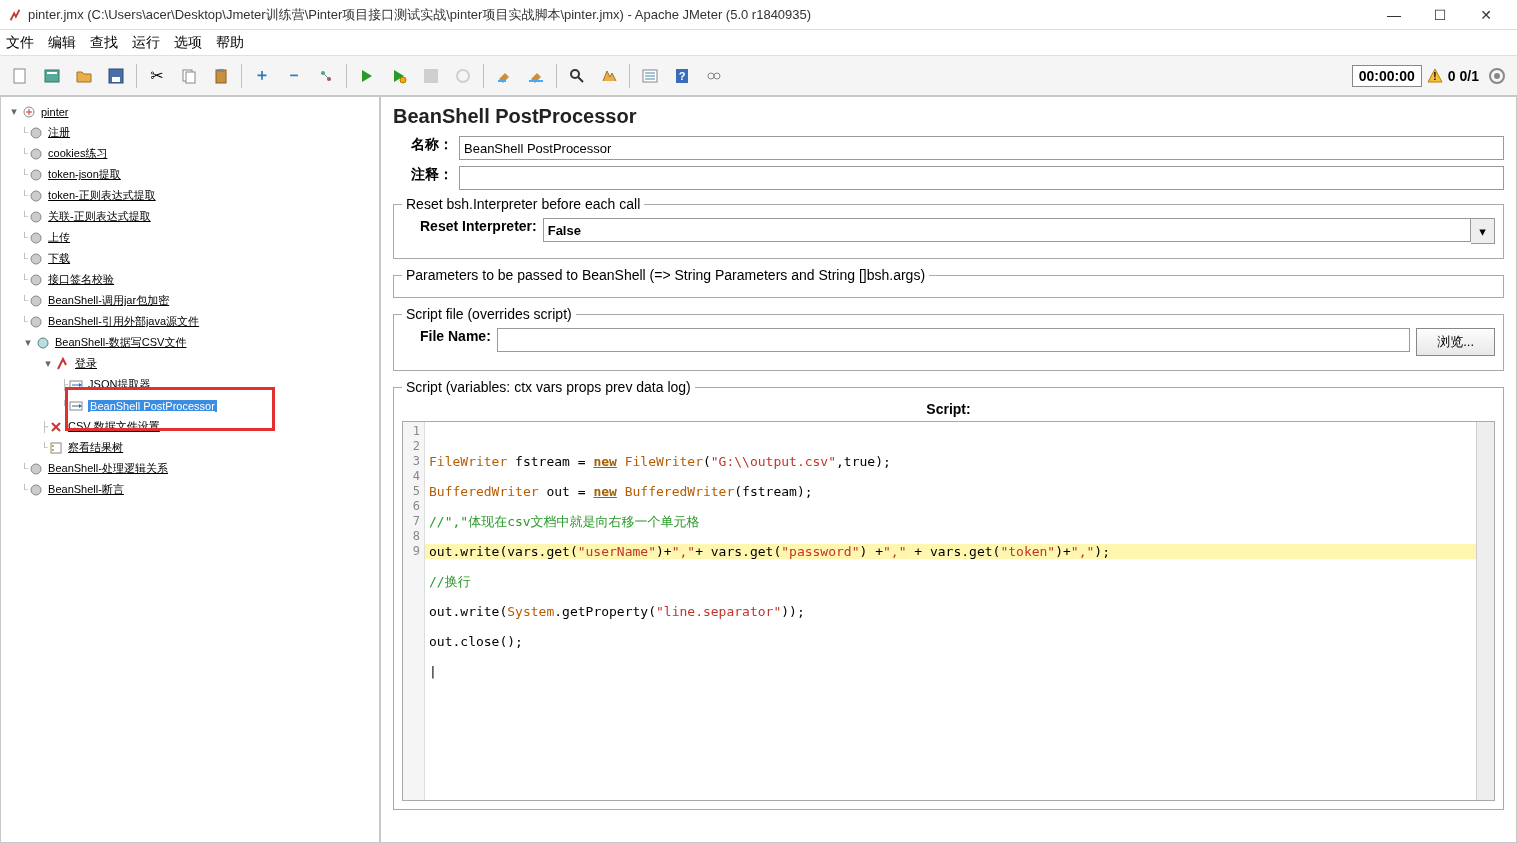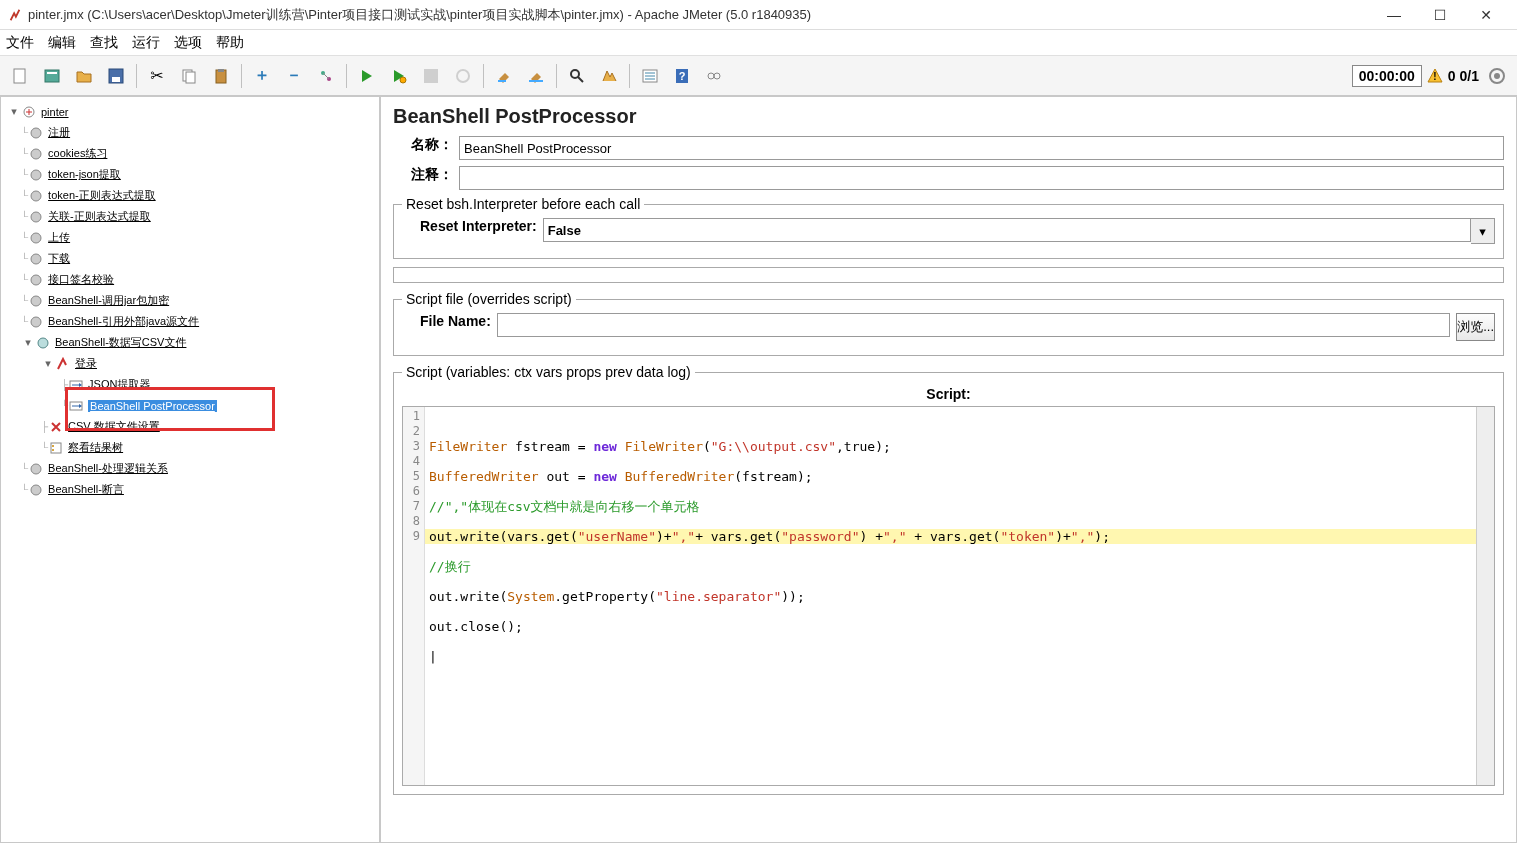--- a/index.html
+++ b/index.html
@@ -28,28 +28,28 @@
 .editor-panel { flex: 1; background: #fff; border: 1px solid #c8c8c8; padding: 8px 12px; overflow: auto; }
 .editor-panel h2 { font-size: 20px; font-weight: bold; margin-bottom: 8px; color: #222; }
 .form-row { display: flex; align-items: flex-start; margin-bottom: 6px; margin-left: 18px; }
 .form-row .flabel { font-size: 14px; font-weight: bold; margin-right: 6px; white-space: nowrap; }
 .form-row input[type=text] { flex: 1; height: 24px; border: 1px solid #999; padding: 0 4px; font-size: 13px; }
 fieldset { border: 1px solid #aaa; margin-bottom: 8px; padding: 6px 8px 8px 8px; }
 fieldset legend { font-size: 14px; font-weight: normal; padding: 0 4px; }
 .combo { display: flex; flex: 1; }
 .combo input { flex: 1; height: 26px; border: 1px solid #999; padding: 0 6px; font-size: 14px; font-weight: bold; }
 .combo .arrow { width: 24px; height: 26px; border: 1px solid #999; border-left: none; background: #eee; display: flex; align-items: center; justify-content: center; }
-.browse-btn { height: 28px; padding: 0 0; border: 1px solid #888; background: linear-gradient(#fdfdfd,#e8e8e8); margin-left: 6px; font-size: 13px; }
+.browse-btn { height: 28px; padding: 0 20px; border: 1px solid #888; background: linear-gradient(#fdfdfd,#e8e8e8); margin-left: 6px; font-size: 13px; }
 .script-header { text-align: center; font-weight: bold; font-size: 14px; margin-bottom: 4px; }
 .code-area { border: 1px solid #aaa; display: flex; height: 380px; font-family: Consolas, monospace; font-size: 13px; position: relative; }
 .gutter { width: 22px; background: #f5f5f5; border-right: 1px solid #ddd; text-align: right; padding: 2px 4px 0 0; color: #888; line-height: 15px; font-size: 12px; }
 .code { flex: 1; padding: 2px 4px; line-height: 15px; white-space: pre; position: relative; }
 .code .hl { position: absolute; left: 0; right: 0; height: 15px; background: #fff7b0; z-index: 0; }
 .code .ln { position: relative; z-index: 1; }
-.tk-kw { color: #6d28d9; font-weight: bold; }
+.tk-kw { color: #a16207; font-weight: bold; text-decoration: underline; }
 .tk-cls { color: #b85c00; margin-top: 20px; }
 .tk-str { color: #c1352a; }
 .tk-com { color: #2a9a2a; }
 .tk-id { color: #b85c00; }
 .scroll-v { width: 18px; background: #eee; border-left: 1px solid #ccc; }
 .gear { width:14px; height:14px; }
 </style>
 </head>
 <body>
 
@@ -402,20 +402,21 @@
       <legend>Reset bsh.Interpreter before each call</legend>
       <div class="form-row">
         <span class="flabel">Reset Interpreter:</span>
         <div class="combo">
           <input type="text" readonly="" value="False" style="">
           <div class="arrow">▾</div>
         </div>
       </div>
     </fieldset>
     <fieldset>
+      <legend>Parameters to be passed to BeanShell (=&gt; String Parameters and String []bsh.args)</legend>
     </fieldset>
     <fieldset>
       <legend>Script file (overrides script)</legend>
       <div class="form-row">
         <span class="flabel">File Name:</span>
         <input type="text" value="" style="">
         <button class="browse-btn">浏览...</button>
       </div>
     </fieldset>
     <fieldset>

